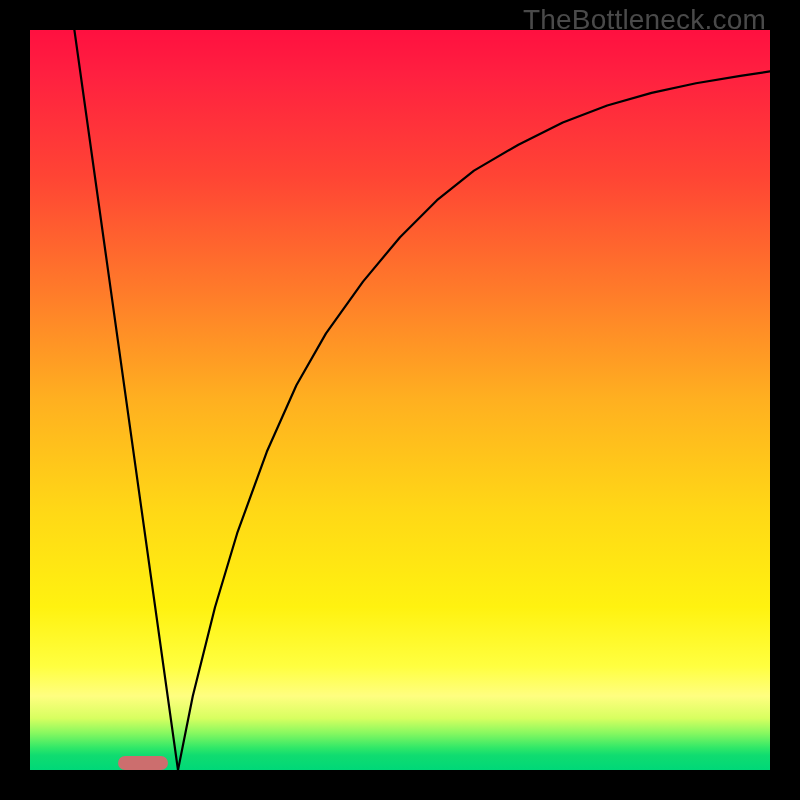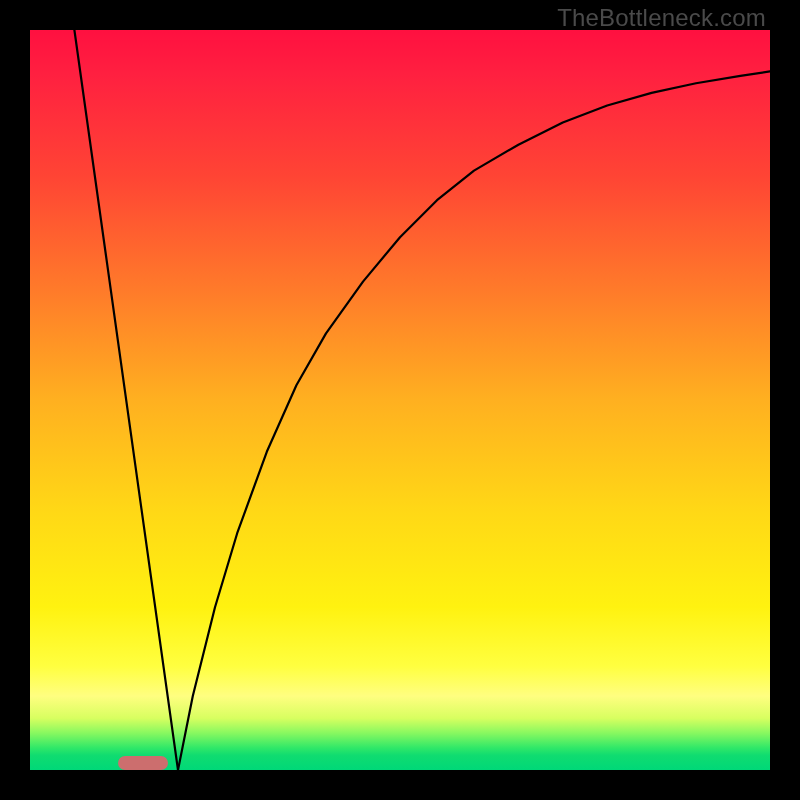--- a/index.html
+++ b/index.html
@@ -44,21 +44,21 @@
       #30e868 97%,
       #10dc70 98%,
       #00d878 100%
     );
   }
   .watermark {
     position: absolute;
     top: 4px;
     right: 34px;
     color: #4a4a4a;
-    font-size: 24px;
+    font-size: 28px;
     font-weight: 500;
     letter-spacing: 0.2px;
   }
   .marker {
     position: absolute;
     height: 14px;
     border-radius: 7px;
     background: #cc6e6e;
     bottom: 30px;
   }

